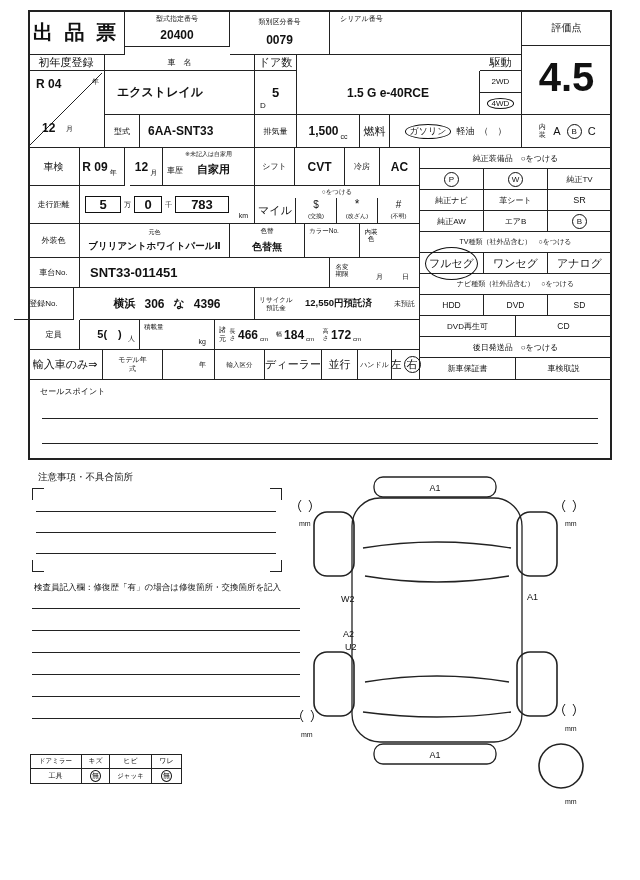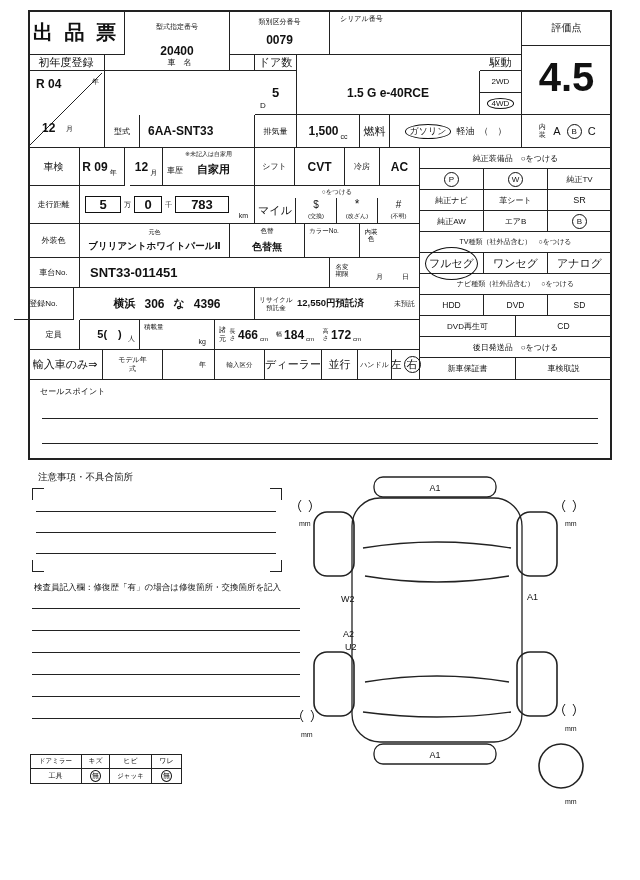--- a/index.html
+++ b/index.html
@@ -35,21 +35,21 @@
 </style>
 </head>
 <body>
 
 <div id="sheet">
   <div class="frame"></div>
 
   <div class="cell" style="left:28px;top:10px;width:97px;height:45px">
     <span class="title">出 品 票</span>
   </div>
-  <div class="cell col" style="left:125px;top:10px;width:105px;height:61px">
+  <div class="cell col" style="left:125px;top:10px;width:105px;height:37px">
     <span class="f7">型式指定番号</span>
     <span class="f12 b">20400</span>
   </div>
   <div class="cell col" style="left:230px;top:10px;width:100px;height:45px">
     <span class="f7">類別区分番号</span>
     <span class="f12 b">0079</span>
   </div>
   <div class="cell" style="left:330px;top:10px;width:192px;height:45px">
     <span class="f7 abs" style="left:10px;top:4px">シリアル番号</span>
   </div>
@@ -81,20 +81,23 @@
 
   <div class="cell" style="left:28px;top:71px;width:77px;height:77px">
     <svg class="abs" style="left:0;top:0" width="76" height="76">
       <line x1="2" y1="74" x2="74" y2="2" stroke="#222" stroke-width="1"></line>
     </svg>
     <span class="abs f12 b" style="left:8px;top:6px">R 04</span>
     <span class="abs f7" style="right:5px;top:6px">年</span>
     <span class="abs f12 b" style="left:14px;bottom:12px">12</span>
     <span class="abs f7" style="left:38px;bottom:13px">月</span>
   </div>
+  <div class="cell start" style="left:105px;top:71px;width:150px;height:44px;padding-left:12px">
+    <span class="f12 b">エクストレイル</span>
+  </div>
   <div class="cell" style="left:255px;top:71px;width:42px;height:44px">
     <span class="f13 b">5</span>
     <span class="abs f8" style="left:5px;bottom:4px">D</span>
   </div>
   <div class="cell" style="left:297px;top:71px;width:183px;height:44px">
     <span class="f12 b">1.5 G e-40RCE</span>
   </div>
   <div class="cell" style="left:480px;top:71px;width:42px;height:22px">
     <span class="f8">2WD</span>
   </div>
@@ -215,21 +218,21 @@
 
   <div class="cell" style="left:14px;top:288px;width:60px;height:32px">
     <span class="f8">登録No.</span>
   </div>
   <div class="cell" style="left:80px;top:288px;width:175px;height:32px;gap:9px">
     <span class="f11 b">横浜</span>
     <span class="f12 b">306</span>
     <span class="f11 b">な</span>
     <span class="f12 b">4396</span>
   </div>
-  <div class="cell start" style="left:255px;top:288px;width:165px;height:32px;padding-left:4px;gap:4px">
+  <div class="cell start" style="left:255px;top:288px;width:165px;height:32px;padding-left:4px;gap:12px">
     <span class="f65 wrap2" style="width:34px;flex:none">リサイクル預託金</span>
     <span class="f95 b">12,550円預託済</span>
     <span class="f7" style="margin-left:auto;padding-right:4px">未預託</span>
   </div>
 
   <div class="cell" style="left:28px;top:320px;width:52px;height:30px">
     <span class="f8">定員</span>
   </div>
   <div class="cell" style="left:80px;top:320px;width:60px;height:30px">
     <span class="f11 b">5(　)</span>

